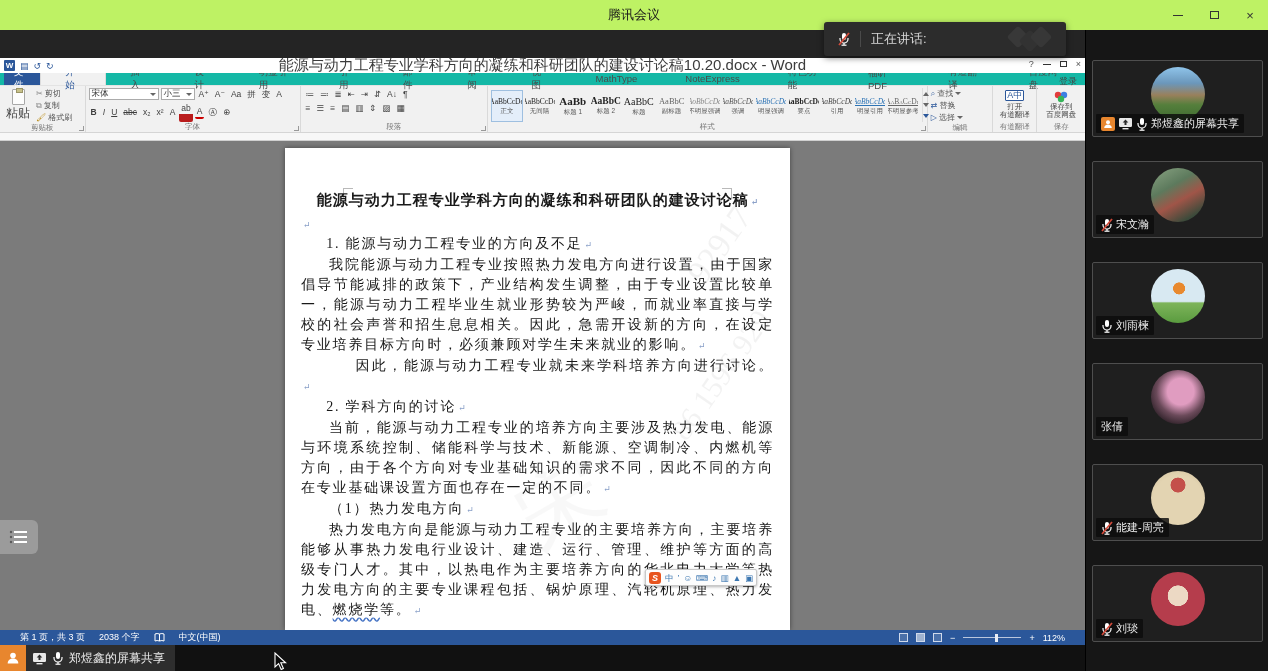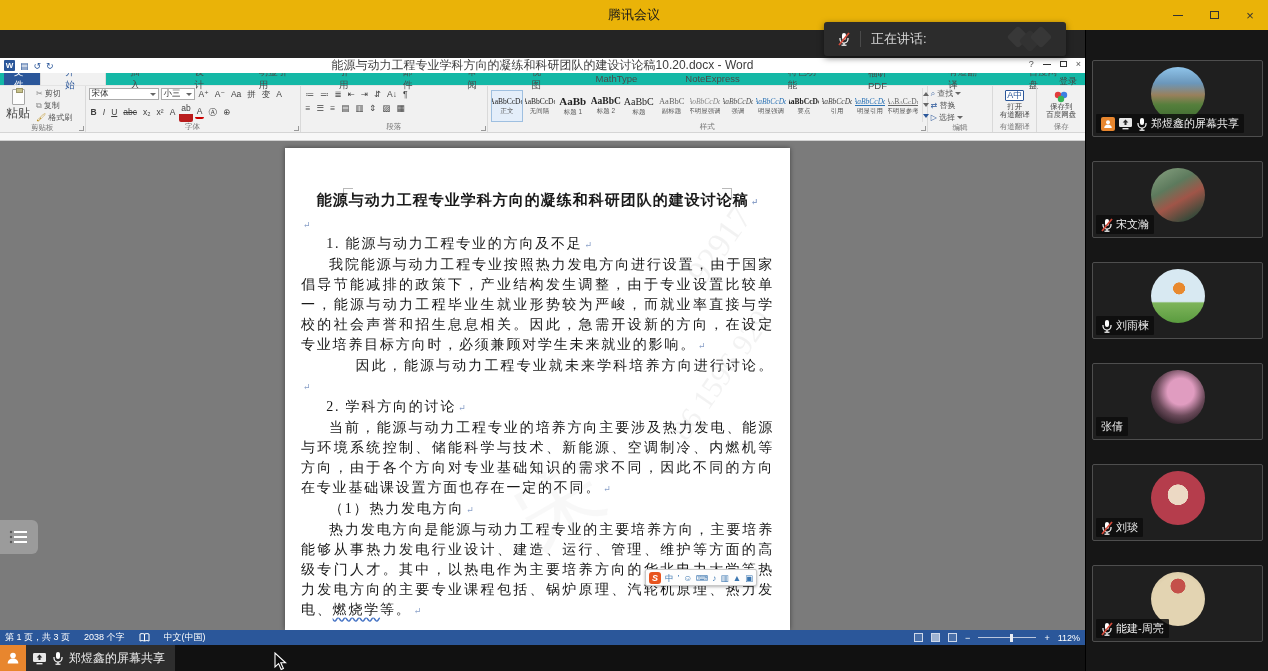--- a/index.html
+++ b/index.html
@@ -1,21 +1,21 @@
 <!DOCTYPE html>
 <html><head>
 <meta charset="utf-8">
 <style>
   *{box-sizing:border-box;margin:0;padding:0;}
   html,body{width:1268px;height:671px;overflow:hidden;background:#000;}
   body{font-family:"Liberation Sans","DejaVu Sans",sans-serif;}
   .screen{position:relative;width:1268px;height:671px;background:#1e1e1e;overflow:hidden;}
 
   
-  .os-bar{position:absolute;left:0;top:0;width:1268px;height:30px;background:#eab308;display:flex;align-items:center;justify-content:center;}
+  .os-bar{position:absolute;left:0;top:0;width:1268px;height:30px;background:#bef264;display:flex;align-items:center;justify-content:center;}
   .os-title{font-size:13px;color:#1a1a1a;}
   .os-controls{position:absolute;right:10px;top:0;height:30px;display:flex;align-items:center;gap:20px;color:#333;}
   .os-controls .ctl{width:16px;height:16px;display:flex;align-items:center;justify-content:center;cursor:default;font-size:13px;}
   .ctl-min i{display:block;width:10px;border-bottom:1.5px solid #333;}
   .ctl-max i{display:block;width:9px;height:8px;border:1.2px solid #333;}
 
   
   .speak-panel{position:absolute;left:824px;top:22px;width:242px;height:34px;background:#2c2c2c;border-radius:3px;box-shadow:0 2px 6px rgba(0,0,0,.5);display:flex;align-items:center;z-index:40;}
   .speak-panel .mic-wrap{margin-left:14px;display:flex;align-items:center;}
   .speak-divider{width:1px;height:16px;background:#4a4a4a;margin:0 10px;}
@@ -28,21 +28,21 @@
 
   
   .stage{position:absolute;left:0;top:30px;width:1085px;height:615px;background:#242424;}
 
   
   .word{position:absolute;left:0;top:28px;width:1085px;height:587px;background:#fff;font-family:"Liberation Sans","DejaVu Sans",sans-serif;}
   .wtitle{position:relative;height:15px;background:#fff;display:flex;align-items:center;font-size:9.5px;color:#444;}
   .qa{display:flex;align-items:center;gap:5px;margin-left:4px;}
   .wlogo{width:11px;height:11px;background:#2b579a;color:#fff;font-size:8px;font-weight:bold;display:flex;align-items:center;justify-content:center;border-radius:1px;}
   .qa .qbtn{font-size:9px;color:#2b579a;}
-  .wtitle-text{position:absolute;left:0;right:0;text-align:center;font-size:12px;color:#3c3c3c;pointer-events:none;}
+  .wtitle-text{position:absolute;left:0;right:0;text-align:center;font-size:15px;color:#3c3c3c;pointer-events:none;}
   .wctl{position:absolute;right:4px;top:1px;display:flex;gap:9px;align-items:center;color:#555;font-size:9px;z-index:2;background:#fff;padding-left:6px;}
   .wctl .ctl-max i{width:7px;height:6px;border-width:1px;}
   .wctl .ctl-min i{width:8px;}
   .signin{position:absolute;right:8px;top:17px;font-size:9px;color:#444;z-index:2;}
 
   
   .wtabs{height:13px;background:#14b8a6;display:flex;align-items:flex-end;padding-left:4px;border-bottom:1px solid #e3e3e3;}
   .rtab{font-size:9.5px;color:#4a4a4a;padding:1px 24px;height:13px;display:flex;align-items:center;cursor:default;}
   .rtab.file{background:#2b579a;color:#fff;padding:1px 10px;}
   .rtab.active{background:#f1f1f1;color:#2b579a;border:1px solid #dcdcdc;border-bottom:none;}
@@ -113,21 +113,21 @@
   .wm1{right:28px;top:78px;font-size:34px;}
   .wm2{right:-6px;top:210px;font-size:30px;}
   .wm3{left:235px;top:300px;font-size:86px;opacity:.05;transform:rotate(-30deg);}
 
   
   .sogou{position:absolute;left:930px;top:546px;height:17px;background:#fdfdfd;border:1px solid #c9c9c9;border-radius:2px;box-shadow:0 1px 3px rgba(0,0,0,.3);display:flex;align-items:center;padding:0 3px;gap:4px;z-index:5;}
   .sogou-logo{width:12px;height:12px;background:#e8541e;color:#fff;border-radius:3px;font-size:9px;font-weight:bold;font-style:italic;display:flex;align-items:center;justify-content:center;}
   .sg-item{font-size:8.5px;color:#3b76b0;line-height:12px;}
 
   
-  .wstatus{height:15px;background:#2b579a;color:#fff;display:flex;align-items:center;font-size:9px;padding:0 5px;gap:14px;}
+  .wstatus{height:15px;background:#2b579a;color:#fff;display:flex;align-items:center;font-size:9px;padding:0 20px;gap:14px;}
   .wstatus .seg{white-space:nowrap;}
   .ws-right{margin-left:auto;display:flex;align-items:center;gap:8px;}
   .viewbtn{width:9px;height:9px;border:1px solid #cfd9ea;background:rgba(255,255,255,.15);display:inline-block;}
   .viewbtn.active{background:rgba(255,255,255,.55);}
   .zoomtrack{width:58px;height:1px;background:#b9c6dd;position:relative;display:inline-block;}
   .zoomthumb{position:absolute;left:55%;top:-3.5px;width:3px;height:8px;background:#e8edf5;}
   .bookicon{display:inline-flex;}
 
   
   .pulltab{position:absolute;left:0;top:520px;width:38px;height:34px;background:#9b9b9b;border-radius:0 6px 6px 0;display:flex;align-items:center;justify-content:center;z-index:30;}
@@ -621,44 +621,44 @@
             <span class="pname">刘雨楝</span>
           </div>
         </div>
         <div class="tile">
           <div class="avatar av-pinkhood"></div>
           <div class="tlabel">
             <span class="pname">张倩</span>
           </div>
         </div>
         <div class="tile">
+          <div class="avatar av-opera"></div>
+          <div class="tlabel">
+            <span style="display: flex;">
+              <svg width="12" height="14" viewBox="0 0 12 14">
+    <rect x="4" y="1" width="4" height="7" rx="2" fill="#fff"></rect>
+    <path d="M2 6v1a4 4 0 0 0 8 0V6" fill="none" stroke="#fff" stroke-width="1.2"></path>
+    <line x1="6" y1="11" x2="6" y2="13" stroke="#fff" stroke-width="1.2"></line>
+    <line x1="3.5" y1="13.2" x2="8.5" y2="13.2" stroke="#fff" stroke-width="1.2"></line>
+    <line x1="1" y1="13" x2="11" y2="1" stroke="#d04a3a" stroke-width="1.8"></line>
+  </svg>
+            </span>
+            <span class="pname">能建-周亮</span>
+          </div>
+        </div>
+        <div class="tile">
           <div class="avatar av-cartoon"></div>
           <div class="tlabel">
             <span style="display: flex;">
               <svg width="12" height="14" viewBox="0 0 12 14">
     <rect x="4" y="1" width="4" height="7" rx="2" fill="#fff"></rect>
     <path d="M2 6v1a4 4 0 0 0 8 0V6" fill="none" stroke="#fff" stroke-width="1.2"></path>
     <line x1="6" y1="11" x2="6" y2="13" stroke="#fff" stroke-width="1.2"></line>
     <line x1="3.5" y1="13.2" x2="8.5" y2="13.2" stroke="#fff" stroke-width="1.2"></line>
     <line x1="1" y1="13" x2="11" y2="1" stroke="#d04a3a" stroke-width="1.8"></line>
   </svg>
             </span>
             <span class="pname">刘琰</span>
           </div>
         </div>
-        <div class="tile">
-          <div class="avatar av-opera"></div>
-          <div class="tlabel">
-            <span style="display: flex;">
-              <svg width="12" height="14" viewBox="0 0 12 14">
-    <rect x="4" y="1" width="4" height="7" rx="2" fill="#fff"></rect>
-    <path d="M2 6v1a4 4 0 0 0 8 0V6" fill="none" stroke="#fff" stroke-width="1.2"></path>
-    <line x1="6" y1="11" x2="6" y2="13" stroke="#fff" stroke-width="1.2"></line>
-    <line x1="3.5" y1="13.2" x2="8.5" y2="13.2" stroke="#fff" stroke-width="1.2"></line>
-    <line x1="1" y1="13" x2="11" y2="1" stroke="#d04a3a" stroke-width="1.8"></line>
-  </svg>
-            </span>
-            <span class="pname">能建-周亮</span>
-          </div>
-        </div>
       </div>
   </div>
 </div>
 
 </body></html>

